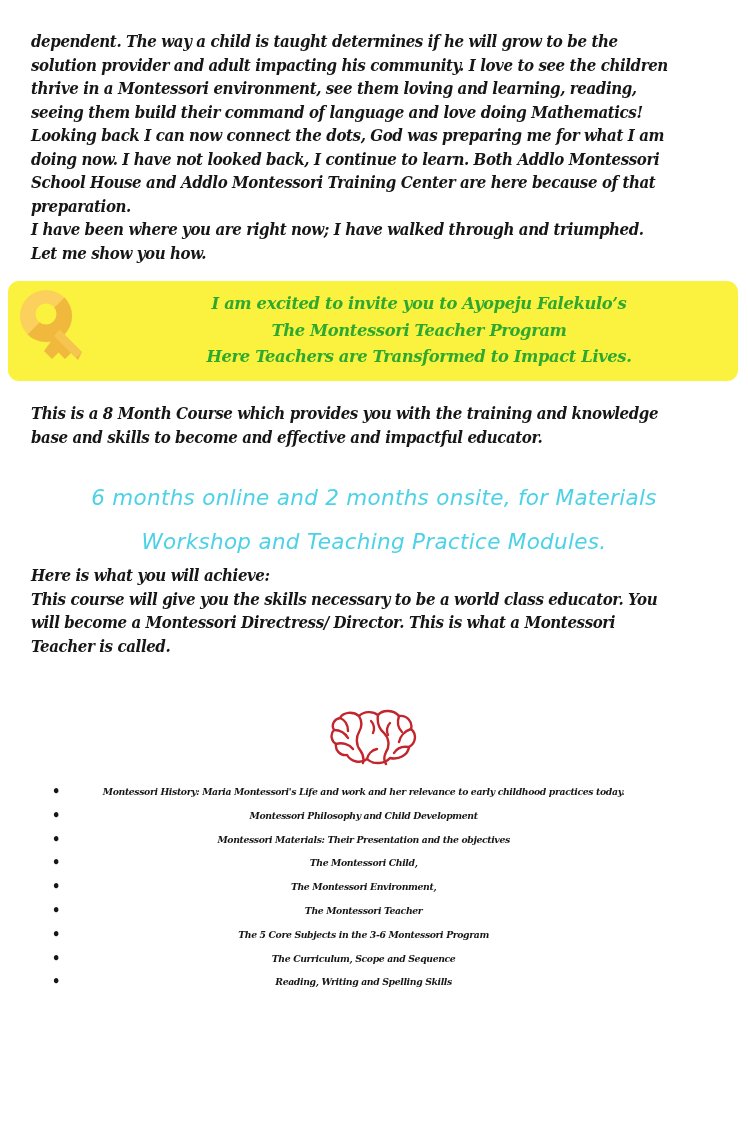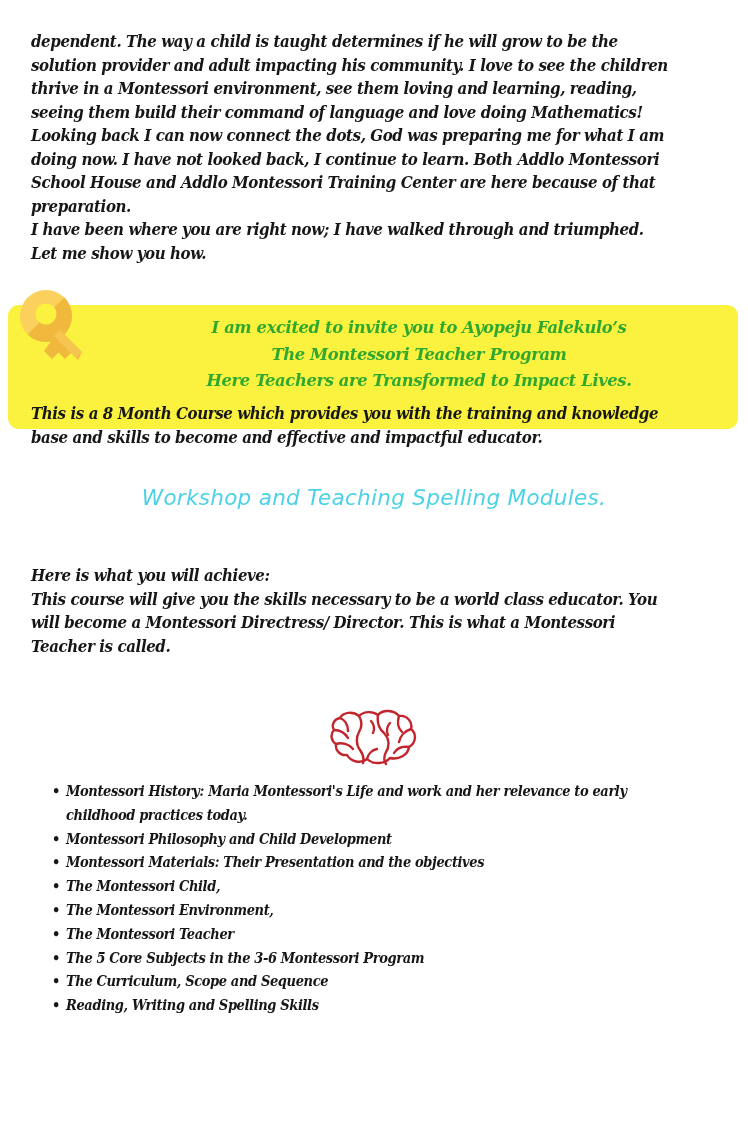--- a/index.html
+++ b/index.html
@@ -47,25 +47,24 @@
   #course-summary { top: 402px; }
 
   #achieve-block { top: 564px; }
 
   
   .callout {
     position: absolute;
     left: 8px;
     top: 281px;
     width: 730px;
-    height: 124px;
+    height: 100px;
     background: #FAF23F;
     border-radius: 11px;
     box-sizing: border-box;
-    margin-top: 24px;
   }
   .callout-text {
     position: absolute;
     left: 108px;
     right: 16px;
     top: 9px;
     text-align: center;
     font-family: "DejaVu Serif", "Liberation Serif", serif;
     font-weight: bold;
     font-size: 17.4px;
@@ -123,24 +122,25 @@
   #learn-list {
     position: absolute;
     left: 66px;
     top: 780px;
     width: 640px;
     margin: 0;
     padding: 0;
     list-style: none;
     font-family: "DejaVu Serif", "Liberation Serif", serif;
     font-weight: bold;
-    font-size: 14px;
+    font-size: 10px;
     line-height: 23.8px;
     letter-spacing: -0.4px;
     color: #161616;
+    text-align: center;
   }
   #learn-list li {
     position: relative;
     padding-left: 0;
     margin: 0;
     transform: scaleX(0.93);
     transform-origin: left top;
   }
   #learn-list li::before {
     content: "\2022";
@@ -186,21 +186,22 @@
       <path d="M41.5 41.5 L64 64 L60 72 L53 65 L47 71 L40.5 64.5 L34 71 L26 63 Z" fill="#F0B93E"></path>
       <path d="M41.5 41.5 L64 64 L58 70 L36 48 Z" fill="#FBD05C" opacity="0.55"></path>
     </g>
   </svg>
 
   <div class="body-block" id="course-summary">
     <p>This is a 8 Month Course which provides you with the training and knowledge base and skills to become and effective and impactful educator.</p>
   </div>
 
   <div class="hand" id="onsite-note">
-    <div>Workshop and Teaching Spelling Modules.</div>
+    <div>6 months online and 2 months onsite, for Materials</div>
+    <div>Workshop and Teaching Practice Modules.</div>
   </div>
 
   <div class="body-block" id="achieve-block">
     <p>Here is what you will achieve:</p>
     <p>This course will give you the skills necessary to be a world class educator. You will become a Montessori Directress/ Director. This is what a Montessori Teacher is called.</p>
   </div>
 
 
   <svg class="brain-icon" viewBox="0 0 90 62" aria-hidden="true">
     <g fill="none" stroke="#C2252C" stroke-width="2.4" stroke-linecap="round" stroke-linejoin="round">

